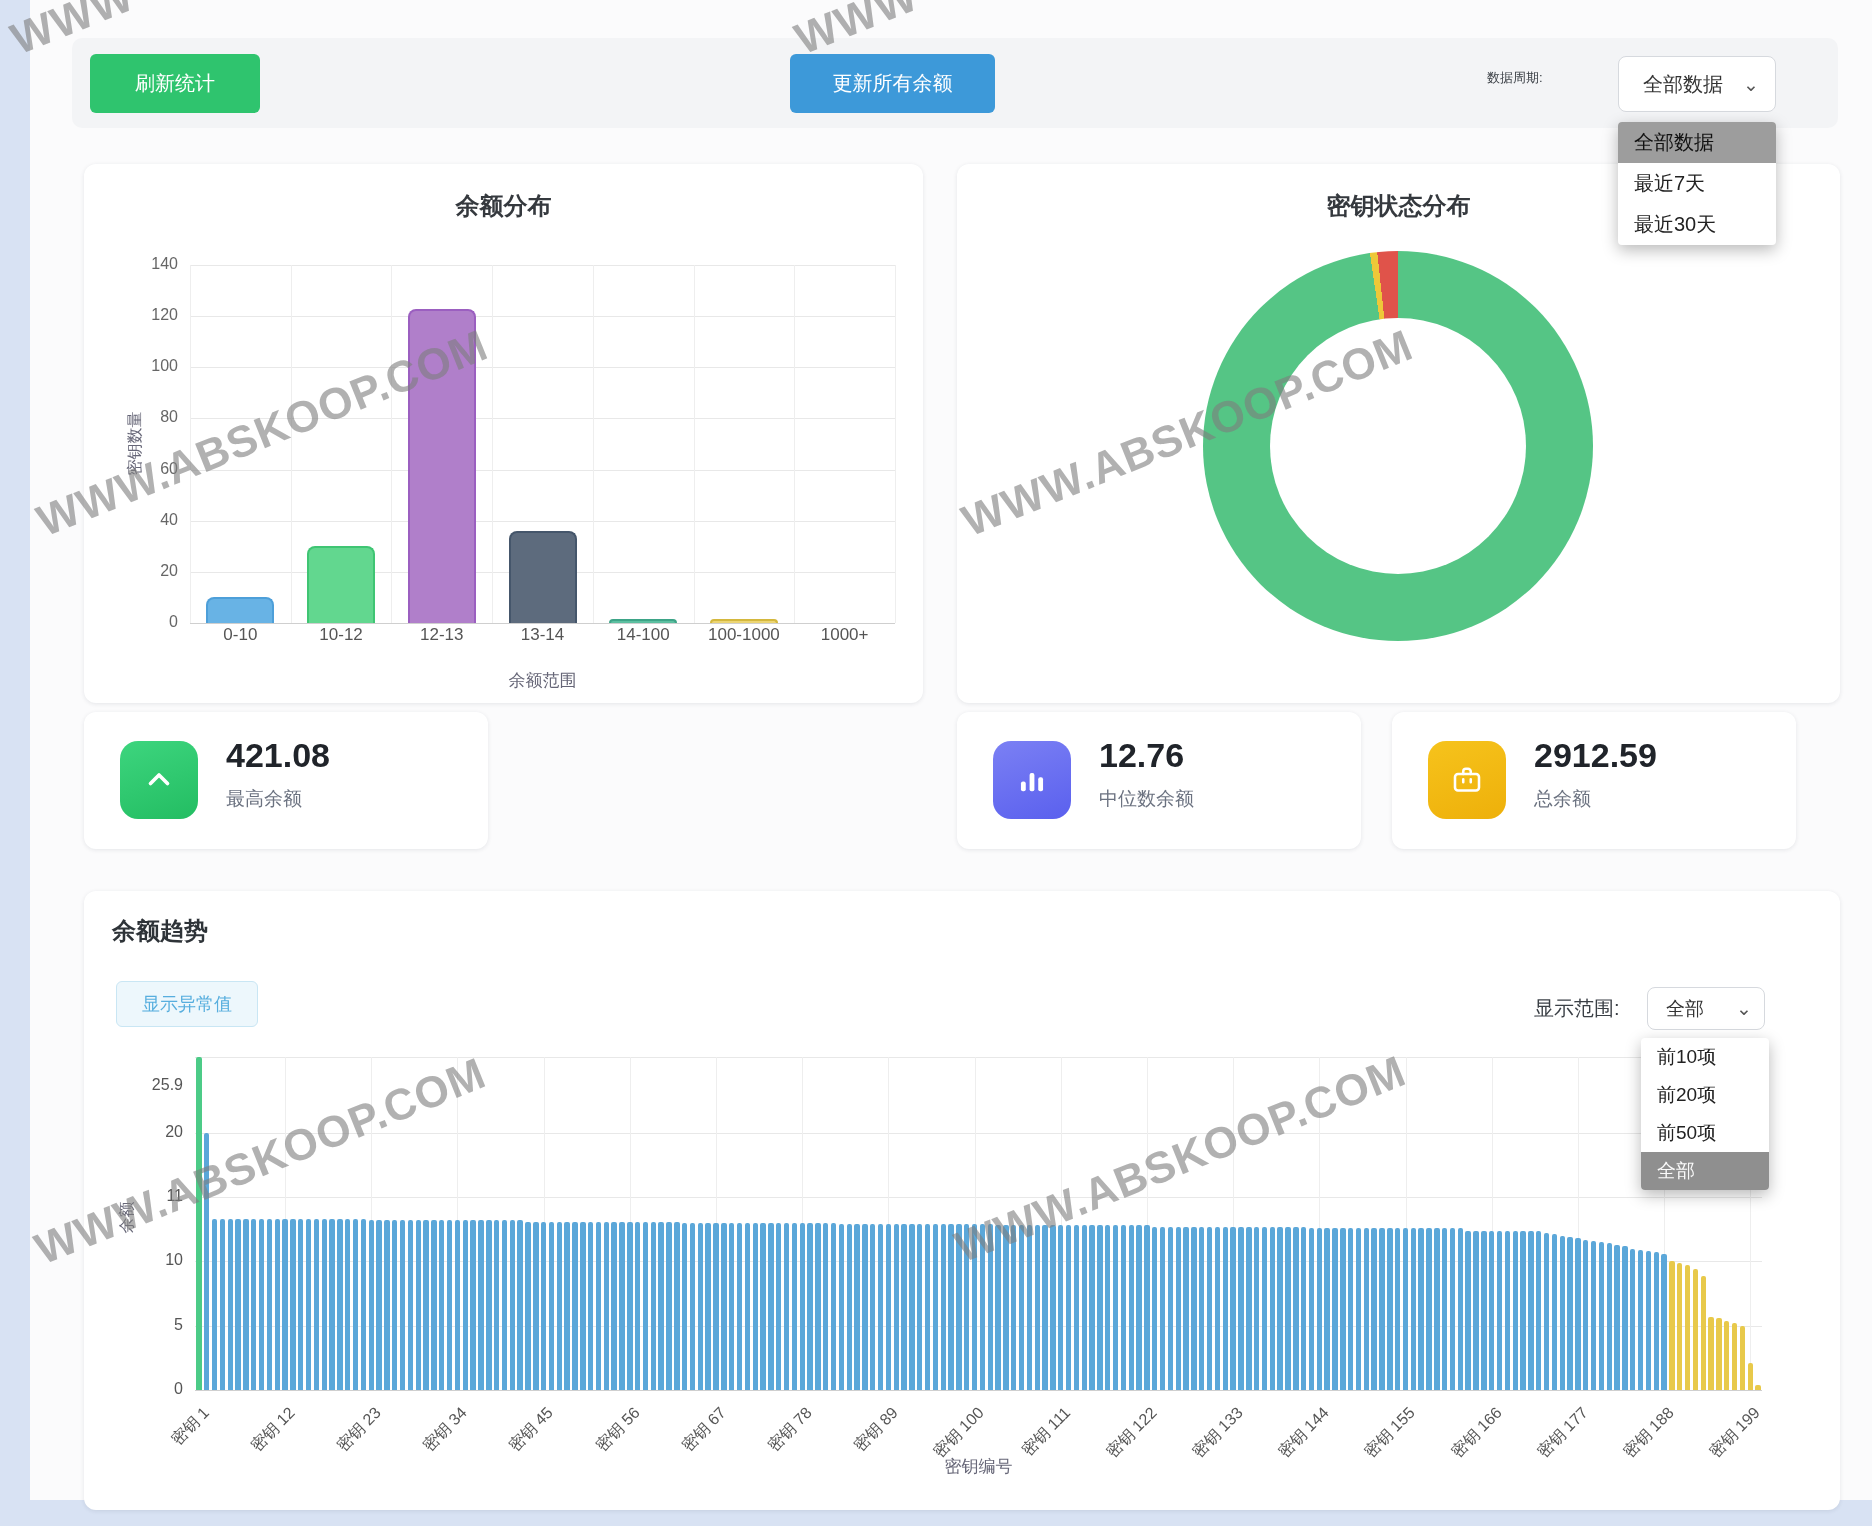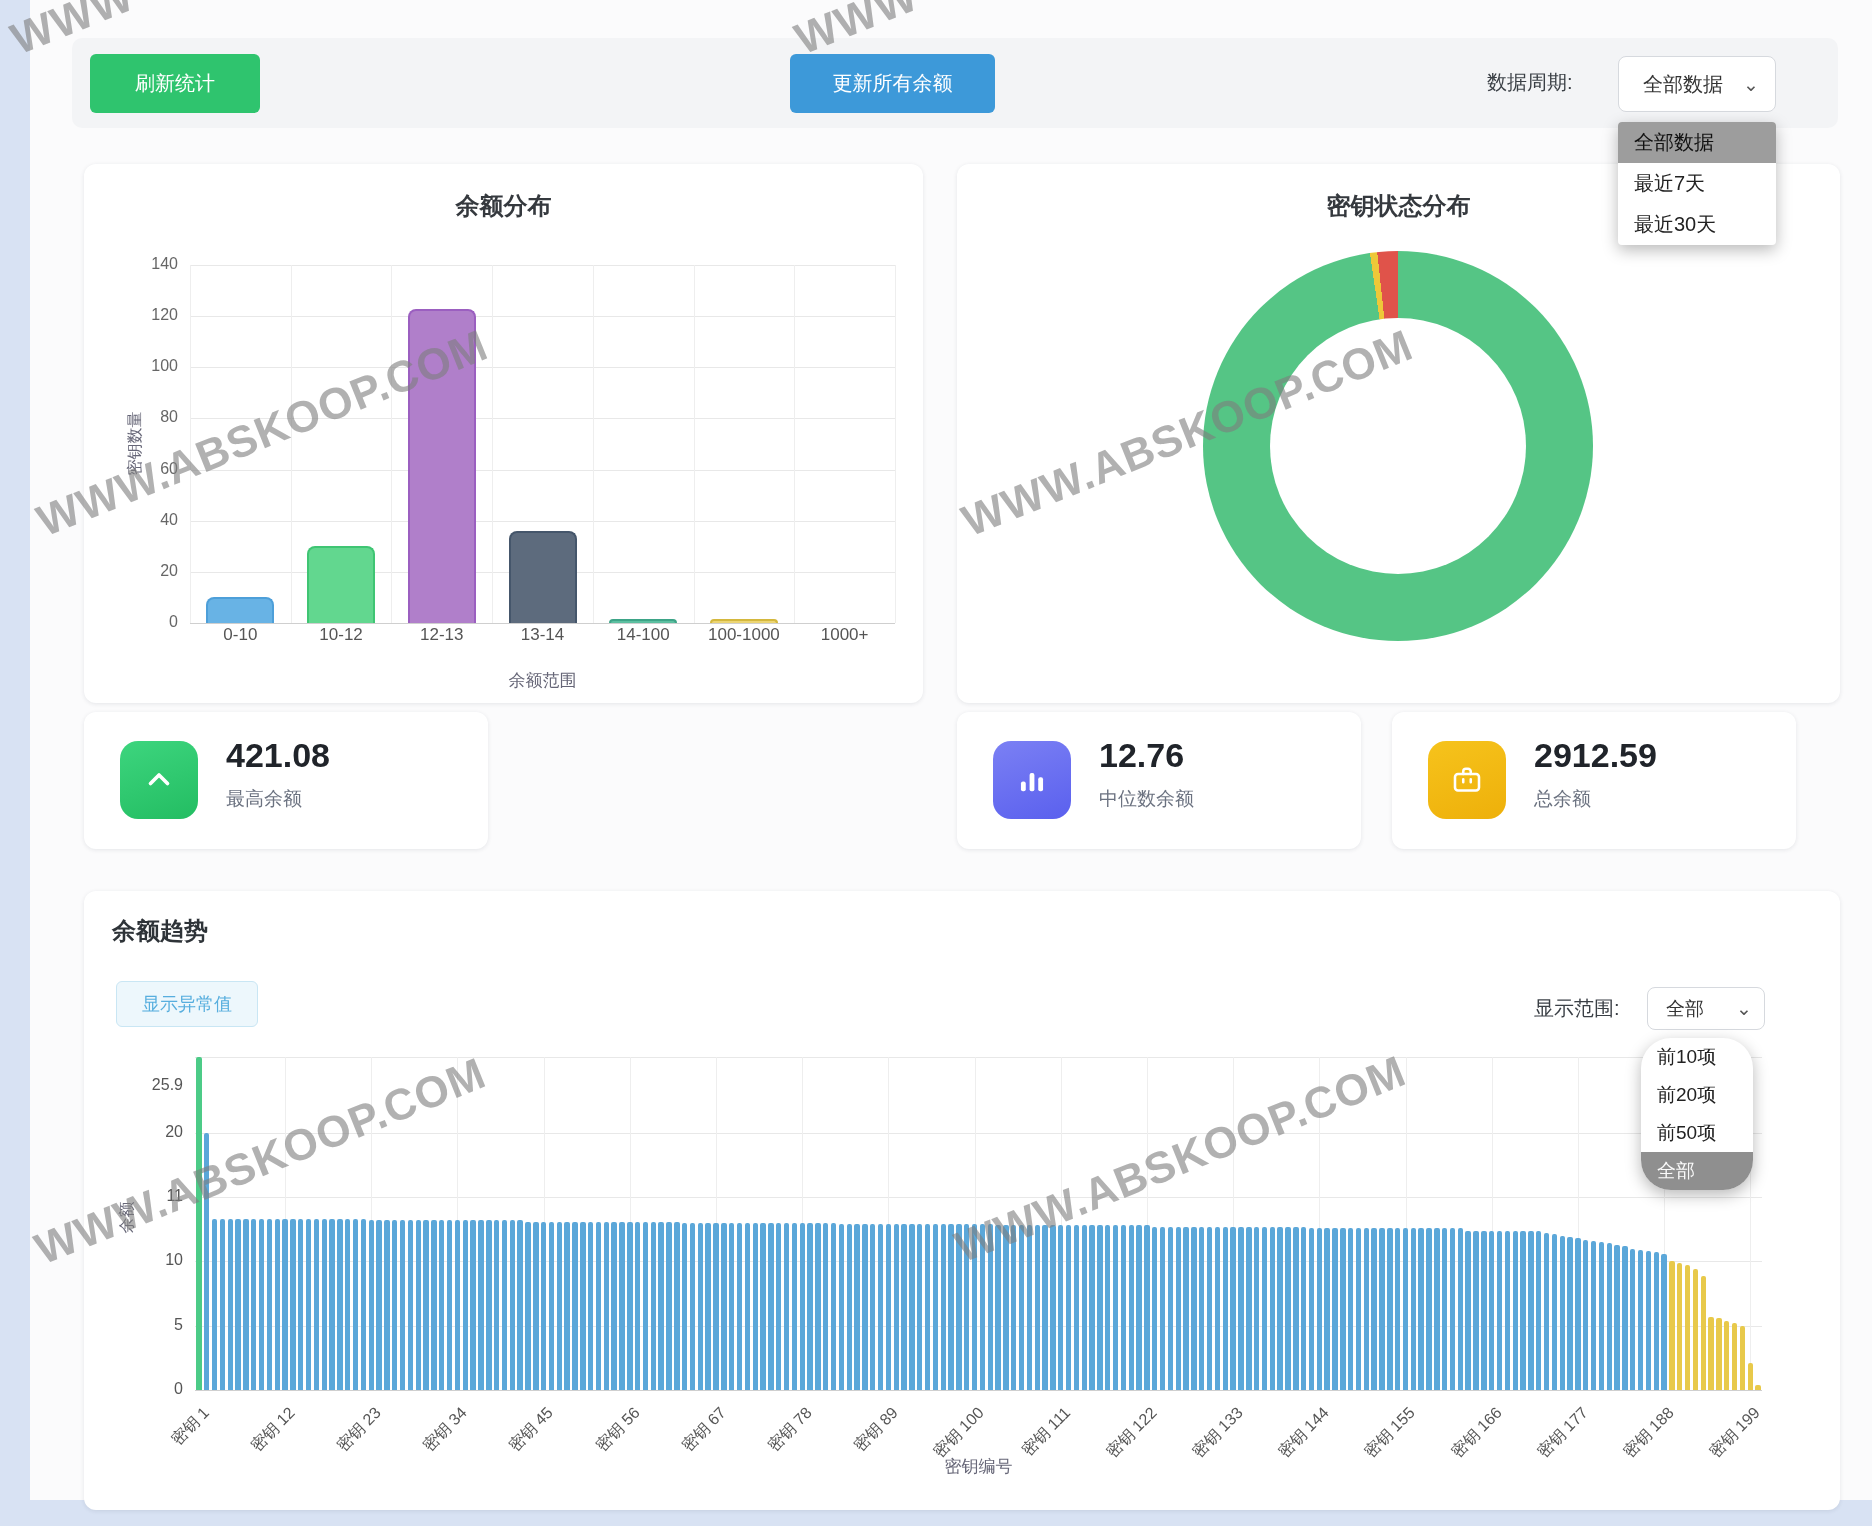--- a/index.html
+++ b/index.html
@@ -10,34 +10,34 @@
   .stage { position:relative; width:1872px; height:1526px; overflow:hidden; }
   .content { position:absolute; left:30px; top:0; width:1814px; height:1500px; background:#fbfbfc;padding-left:38px; }
 
   
   .toolbar { position:absolute; left:42px; top:38px; width:1766px; height:90px;
              background:#f3f4f6; border-radius:10px; }
   .btn { position:absolute; border:none; border-radius:6px; color:#fff; font-size:20px;
          display:flex; align-items:center; justify-content:center; font-family:inherit; cursor:pointer; }
   .btn-refresh { left:18px; top:16px; width:170px; height:59px; background:#2fc46e; }
   .btn-update  { left:718px; top:16px; width:205px; height:59px; background:#3d99d9; }
-  .period-label { position:absolute; left:1415px; top:31px; font-size:20px; color:#3a3f45; }
+  .period-label { position:absolute; left:1415px; top:31px; font-size:13px; color:#3a3f45; }
   .select { position:absolute; background:#fff; border:1px solid #d6d9de; border-radius:8px;
             display:flex; align-items:center; justify-content:space-between;
             font-size:20px; color:#333; cursor:pointer; box-sizing:border-box; }
   .select-period { left:1546px; top:18px; width:158px; height:56px; padding:0 16px 0 24px; }
   .chev { color:#555; font-size:19px; line-height:1; }
 
   
   .menu { position:absolute; background:#fff; border-radius:4px;
           box-shadow:0 5px 16px rgba(0,0,0,0.28); z-index:60; overflow:hidden; }
   .menu-item { font-size:20px; color:#222; padding:7px 16px; white-space:nowrap; cursor:pointer; }
   .menu-period { left:1588px; top:122px; width:158px; }
   .menu-period .selected { background:#9d9d9d; color:#111; }
-  .menu-range { left:1557px; top:147px; width:112px;border-radius:30px; }
+  .menu-range { left:1557px; top:147px; width:128px; }
   .menu-range .menu-item { font-size:19px; padding:6px 16px; }
   .menu-range .selected { background:#8f8f8f; color:#fafafa; }
 
   
   .card { position:absolute; background:#fff; border-radius:12px;
           box-shadow:0 1px 4px rgba(30,40,60,0.10); }
   .card-dist  { left:54px;  top:164px; width:839px; height:539px; }
   .card-donut { left:927px; top:164px; width:883px; height:539px; }
   .card-trend { left:54px;  top:891px; width:1756px; height:619px; }
   .chart-title { position:absolute; left:0; width:100%; text-align:center; top:26px;

